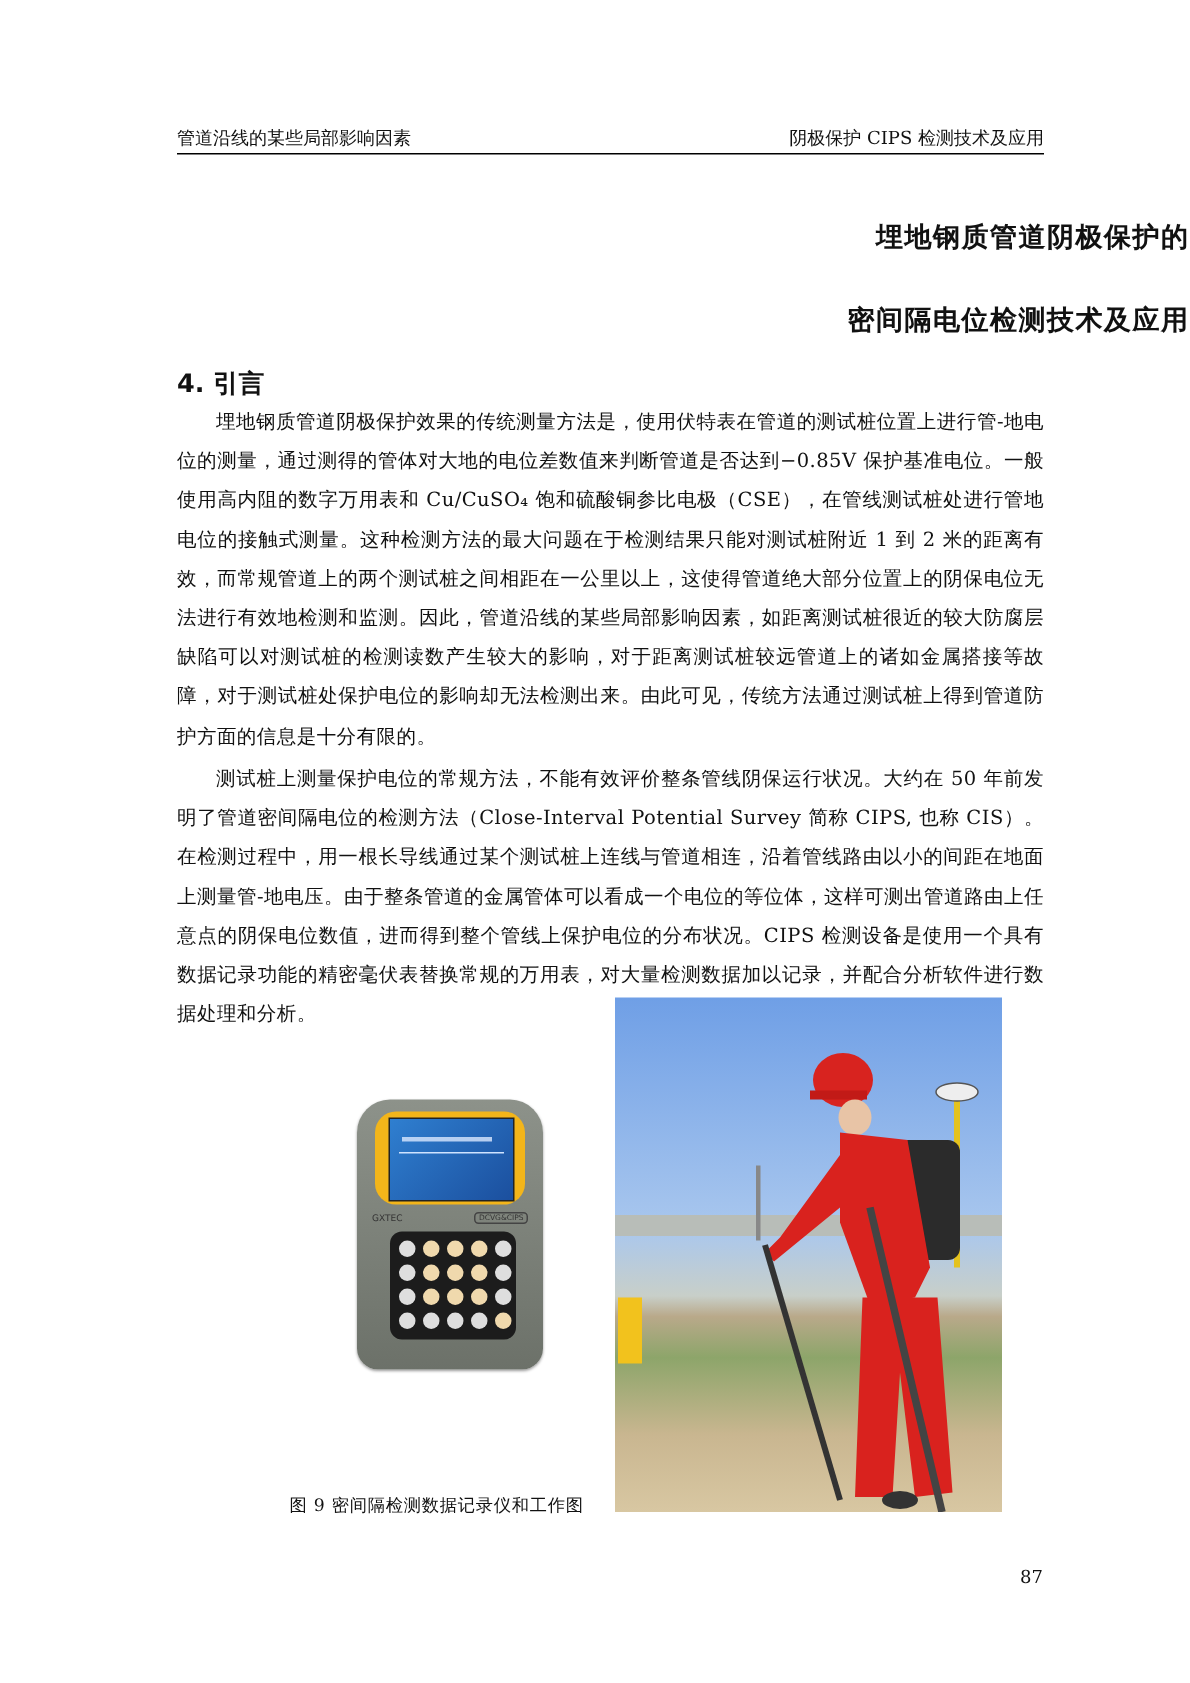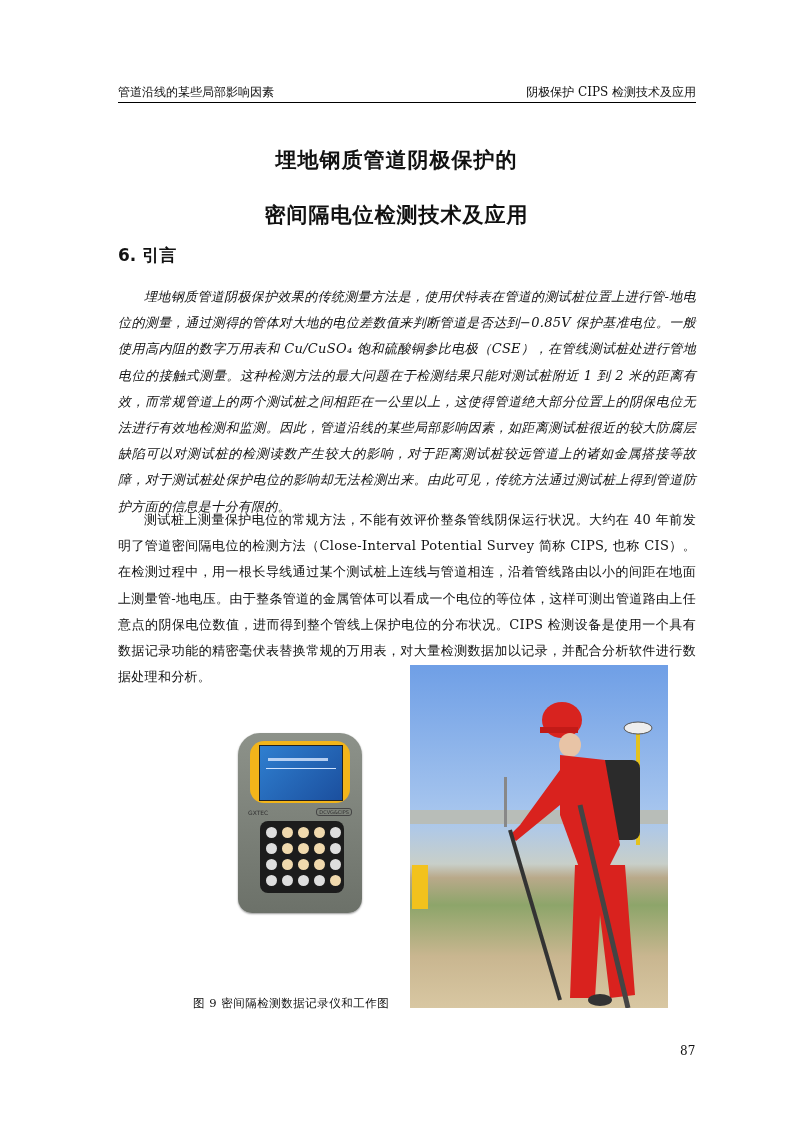--- a/index.html
+++ b/index.html
@@ -2,29 +2,29 @@
 <html><head>
 <meta charset="utf-8">
 <style>
   html, body { margin:0; padding:0; background:#ffffff; }
   body { width:793px; height:1122px; position:relative; overflow:hidden;
          font-family:"DejaVu Serif","Liberation Serif",serif; color:#111; }
   .header { position:absolute; left:118px; top:80px; width:578px; height:22px;
             border-bottom:1.5px solid #000; font-size:12px; }
   .header .left { position:absolute; left:0; top:4px; }
   .header .right { position:absolute; right:0; top:4px; }
-  .title { position:absolute; left:0; width:793px; text-align:center;
+  .title { position:absolute; left:0; width:793px; text-align:right;
            font-family:Liberation Sans, sans-serif; font-weight:bold;
-           font-size:21px; color:#111; letter-spacing:1px; }
+           font-size:18px; color:#111; letter-spacing:1px; }
   .t1 { top:146px; } .t2 { top:201px; }
   .section { position:absolute; left:118px; top:244px; font-family:"DejaVu Sans","Liberation Sans",sans-serif;
              font-weight:bold; font-size:17px; }
   .para { position:absolute; left:118px; width:578px; font-size:13px; line-height:26.2px;
           text-align:justify; text-indent:26px; letter-spacing:0.3px; }
-  .p1 { top:284px;font-style:italic; }
+  .p1 { top:269px; }
   .p2 { top:507px; }
   
   .device { position:absolute; left:238px; top:733px; width:124px; height:180px; }
   .dev-body { position:absolute; left:0; top:0; width:124px; height:180px; border-radius:22px 22px 14px 14px;
               background:linear-gradient(#8d928a,#6c7169); box-shadow:0 1px 2px rgba(0,0,0,.4); }
   .dev-bezel { position:absolute; left:12px; top:8px; width:100px; height:62px; background:#f3b51a; border-radius:14px; }
   .dev-screen { position:absolute; left:21px; top:12px; width:82px; height:54px;
                 background:linear-gradient(135deg,#2f7fd0,#1b4f9e); border:1px solid #222; }
   .dev-screen .line { position:absolute; left:6px; top:22px; width:70px; height:1px; background:#cfe3ff; }
   .dev-screen .txt { position:absolute; left:8px; top:12px; width:60px; height:3px; background:#dbe9ff; opacity:.8; }
@@ -44,24 +44,24 @@
 <body>
 
 <div class="header">
   <span class="left">管道沿线的某些局部影响因素</span>
   <span class="right">阴极保护 CIPS 检测技术及应用</span>
 </div>
 
 <div class="title t1">埋地钢质管道阴极保护的</div>
 <div class="title t2">密间隔电位检测技术及应用</div>
 
-<div class="section">6.  引言</div>
+<div class="section">4.  引言</div>
 
 <div class="para p1">埋地钢质管道阴极保护效果的传统测量方法是，使用伏特表在管道的测试桩位置上进行管-地电位的测量，通过测得的管体对大地的电位差数值来判断管道是否达到−0.85V 保护基准电位。一般使用高内阻的数字万用表和 Cu/CuSO₄ 饱和硫酸铜参比电极（CSE），在管线测试桩处进行管地电位的接触式测量。这种检测方法的最大问题在于检测结果只能对测试桩附近 1 到 2 米的距离有效，而常规管道上的两个测试桩之间相距在一公里以上，这使得管道绝大部分位置上的阴保电位无法进行有效地检测和监测。因此，管道沿线的某些局部影响因素，如距离测试桩很近的较大防腐层缺陷可以对测试桩的检测读数产生较大的影响，对于距离测试桩较远管道上的诸如金属搭接等故障，对于测试桩处保护电位的影响却无法检测出来。由此可见，传统方法通过测试桩上得到管道防护方面的信息是十分有限的。</div>
-<div class="para p2">测试桩上测量保护电位的常规方法，不能有效评价整条管线阴保运行状况。大约在 40 年前发明了管道密间隔电位的检测方法（Close-Interval Potential Survey 简称 CIPS, 也称 CIS）。在检测过程中，用一根长导线通过某个测试桩上连线与管道相连，沿着管线路由以小的间距在地面上测量管-地电压。由于整条管道的金属管体可以看成一个电位的等位体，这样可测出管道路由上任意点的阴保电位数值，进而得到整个管线上保护电位的分布状况。CIPS 检测设备是使用一个具有数据记录功能的精密毫伏表替换常规的万用表，对大量检测数据加以记录，并配合分析软件进行数据处理和分析。</div>
+<div class="para p2">测试桩上测量保护电位的常规方法，不能有效评价整条管线阴保运行状况。大约在 50 年前发明了管道密间隔电位的检测方法（Close-Interval Potential Survey 简称 CIPS, 也称 CIS）。在检测过程中，用一根长导线通过某个测试桩上连线与管道相连，沿着管线路由以小的间距在地面上测量管-地电压。由于整条管道的金属管体可以看成一个电位的等位体，这样可测出管道路由上任意点的阴保电位数值，进而得到整个管线上保护电位的分布状况。CIPS 检测设备是使用一个具有数据记录功能的精密毫伏表替换常规的万用表，对大量检测数据加以记录，并配合分析软件进行数据处理和分析。</div>
 
 <div class="device">
   <div class="dev-body"></div>
   <div class="dev-bezel"></div>
   <div class="dev-screen">
     <div class="txt"></div>
       <div class="line"></div>
   </div>
   <span class="dev-brand">GXTEC</span>
   <span class="dev-model">DCVG&amp;CIPS</span>

